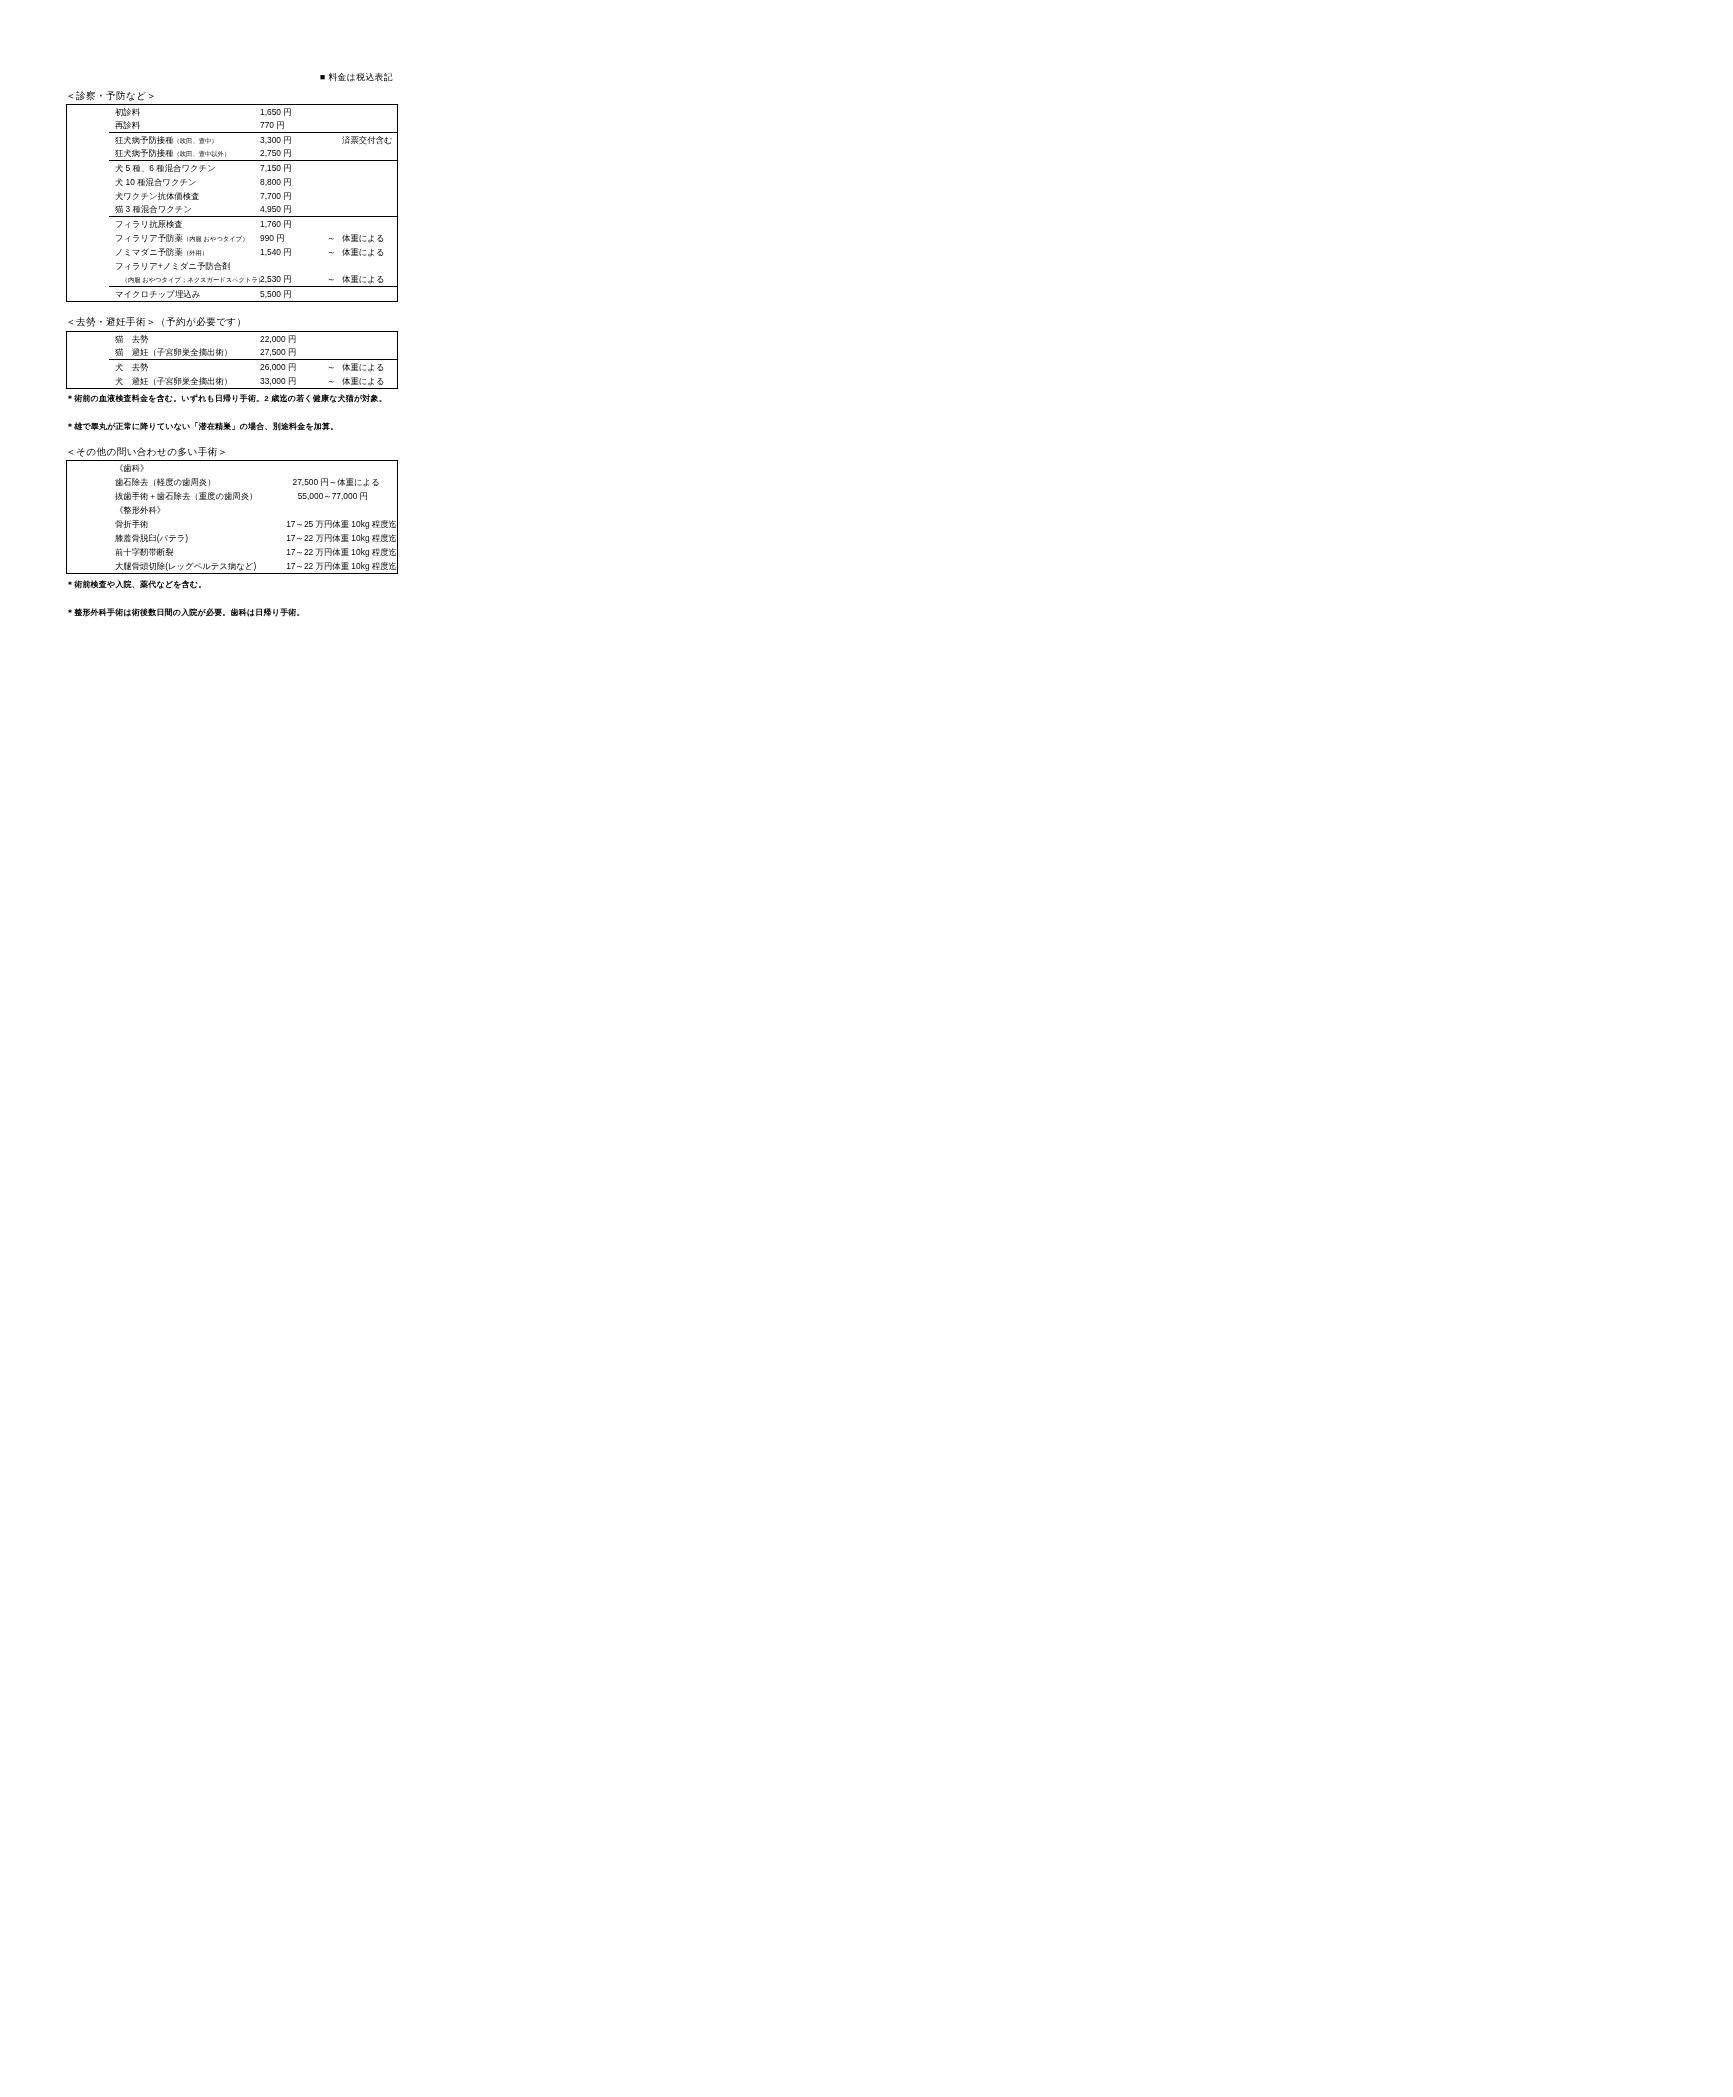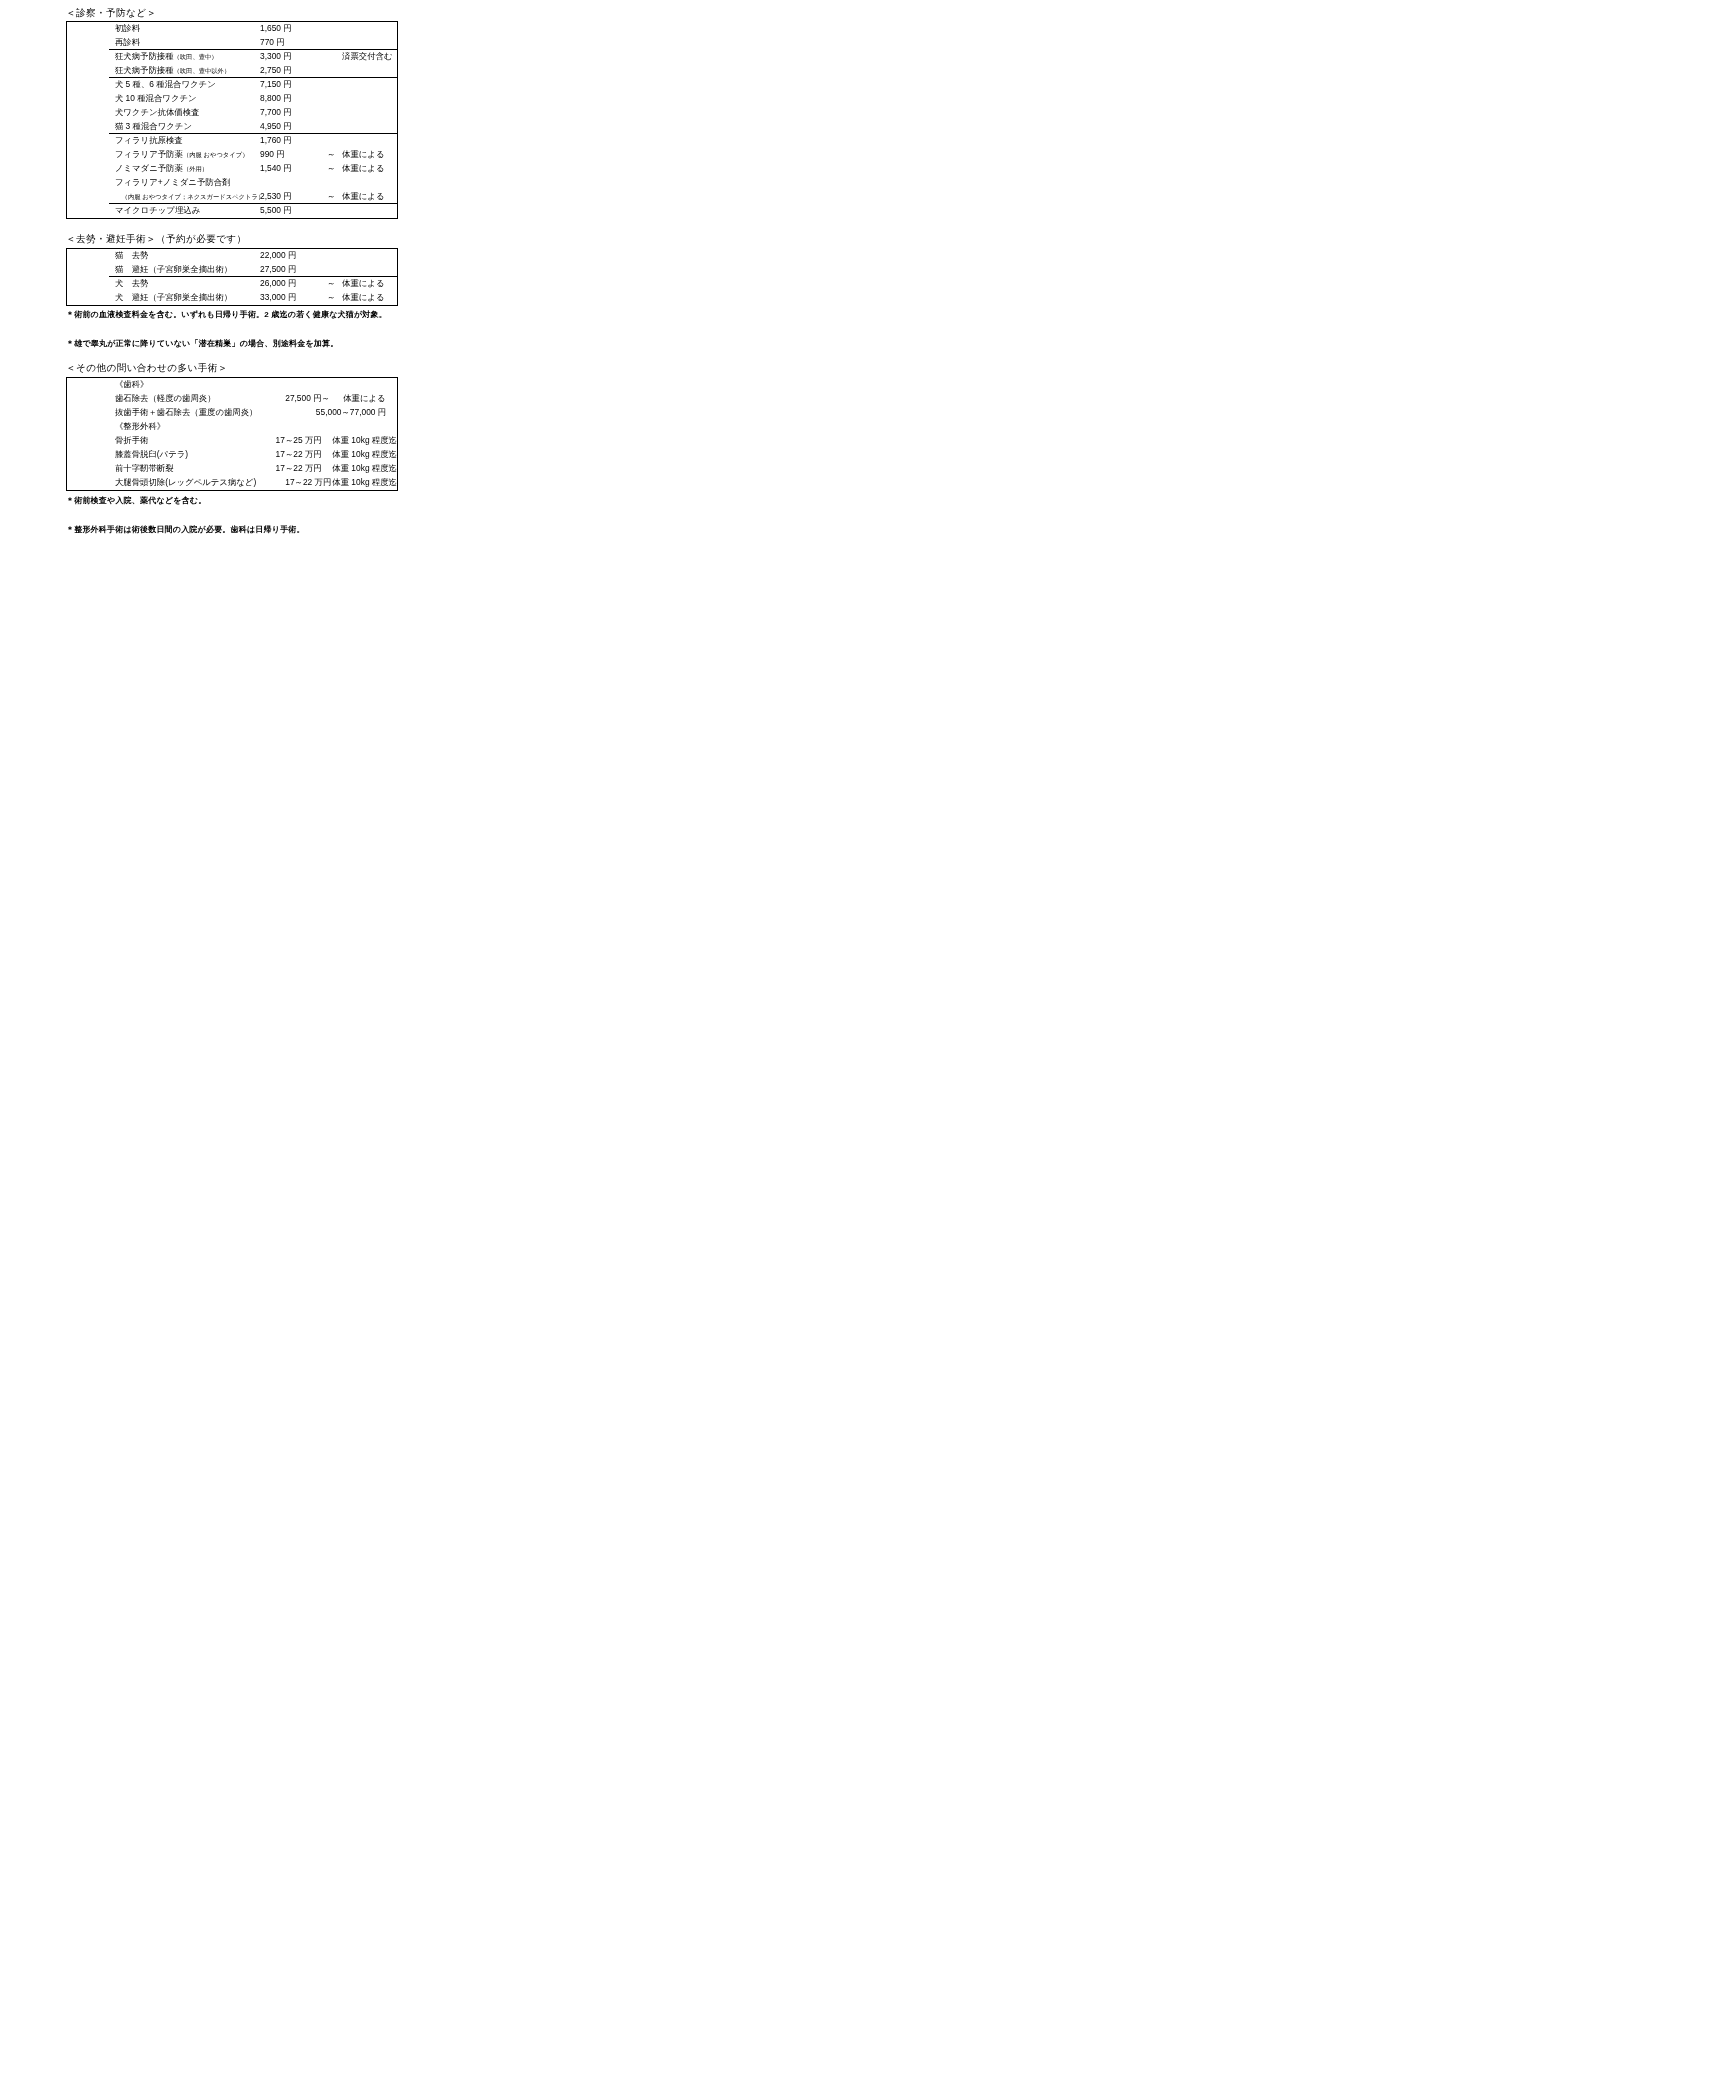--- a/index.html
+++ b/index.html
@@ -58,41 +58,42 @@
   .name.indent { padding-left: 12.6px; }
 
   
   .ar .name   { width: 151px; }
   .ar .price  { width: 67px; text-align: left; }
   .ar .suffix { width: 11px; }
   .ar .note   { margin-left: auto; width: 55px; text-align: left; }
 
   
   .al .name   { width: 169px; }
-  .al .price  { width: 90px; text-align: center; margin-left: 28px; }
+  .al .price  { width: 90px; text-align: right; }
   .al .note   { margin-left: auto; width: 68px; text-align: left; }
 
   .fnotes { }
   #fns-1 { margin-top: 3.4px; }
   #fns-2 { margin-top: 4.2px; }
   .fn {
     font-size: 8px;
     line-height: 11.7px;
     white-space: nowrap;
     letter-spacing: 0.2px;
     font-weight: bold;
   }
   .fn + .fn { margin-top: 17px; }
 </style>
 </head>
 <body>
 
 <div class="page">
   <div class="content">
 
+    <div class="tax-note">■ 料金は税込表記</div>
 
     <section>
       <h2 class="stitle" id="title-1">＜診察・予防など＞</h2>
       <div class="tbl ar" id="tbl-0">
           <div class="row">
             <div class="name"><span>初診料</span></div>
             <div class="price">1,650 円</div>
             <div class="suffix"></div>
           </div>
           <div class="row sep">

